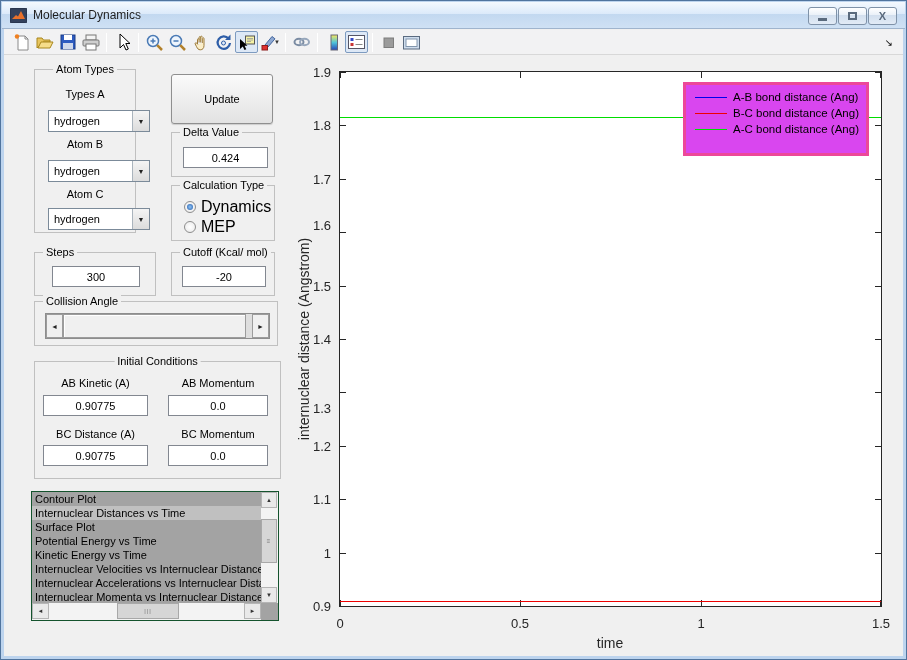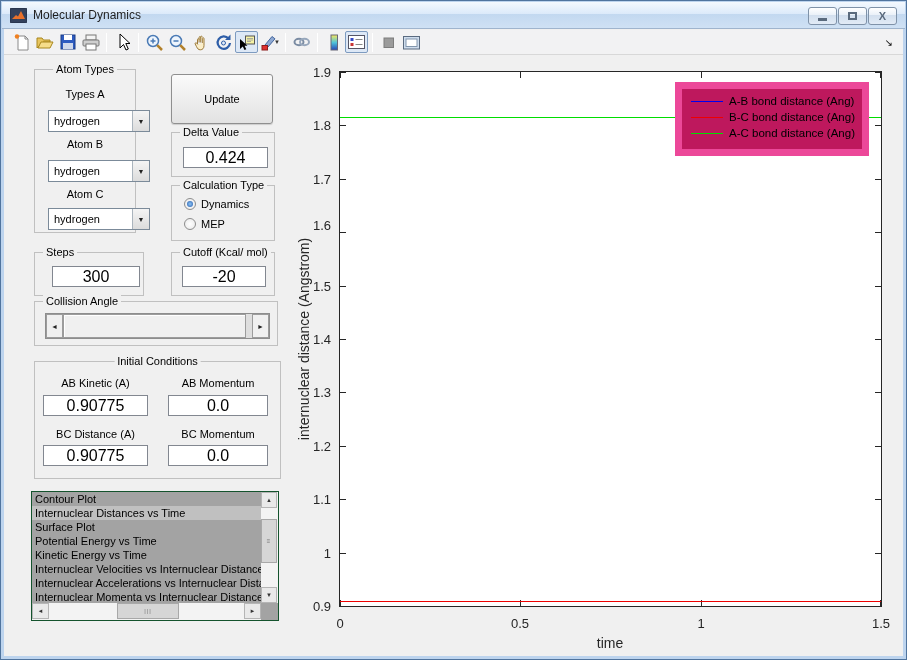--- a/index.html
+++ b/index.html
@@ -30,30 +30,30 @@
   .tsep { width:1px; height:19px; background:#cfcfcf; border-right:1px solid #fff; margin:0 4px; }
   .drop-arrow { font-size:6px; color:#333; margin-left:-2px; }
   .overflow-arrow { position:absolute; right:10px; top:7px; font-size:10px; color:#111; }
 
   
   .group { position:absolute; border:1px solid #c0c0c0; background:#f0f0f0; }
   .group-title { position:absolute; top:-7px; left:8px; background:#f0f0f0; padding:0 3px;
                  font-size:11px; color:#000; white-space:nowrap; }
   .group-title.centered { left:50%; transform:translateX(-50%); }
   .ui-label { position:absolute; font-size:11px; color:#000; text-align:center; white-space:nowrap; }
-  .tfield { position:absolute; background:#fff; border:1px solid #828790; font-size:16px;
+  .tfield { position:absolute; background:#fff; border:1px solid #828790; font-size:11px;
             text-align:center; font-family:"Liberation Sans",sans-serif; color:#000; }
   .combo { position:absolute; height:22px; background:#fff; border:1px solid #7b8a99; display:flex; }
   .combo-text { flex:1; font-size:11px; padding:4px 0 0 5px; color:#000; }
   .combo-btn { width:17px; border-left:1px solid #aab4bd; background:linear-gradient(#f4f4f4,#dcdcdc);
                display:flex; align-items:center; justify-content:center; font-size:7px; color:#222; }
   .push-btn { position:absolute; border:1px solid #8f8f8f; border-radius:3px;
               background:linear-gradient(#fafafa,#e2e2e2); font-size:11px; color:#000;
               display:flex; align-items:center; justify-content:center; box-shadow:0 1px 1px rgba(0,0,0,.15); }
-  .radio-row { position:absolute; display:flex; align-items:center; gap:5px; font-size:11px; }
+  .radio-row { position:absolute; display:flex; align-items:center; gap:5px; font-size:16px; }
   .radio { width:12px; height:12px; border-radius:50%; border:1px solid #8d8d8d;
            background:radial-gradient(#fff,#e8e8e8); position:relative; }
   .radio.checked::after { content:""; position:absolute; inset:2px; border-radius:50%;
            background:radial-gradient(#7db2e8 20%, #1c56a8); }
 
   
   .slider { position:absolute; border:1px solid #8d8d8d; background:#dedede; display:flex; }
   .sl-btn { width:17px; height:100%; background:#f0f0f0; border:1px solid #9c9c9c;
             display:flex; align-items:center; justify-content:center; font-size:7px; color:#222; }
   .sl-thumb { position:absolute; left:17px; top:0; bottom:0; width:183px; background:#f0f0f0;
@@ -75,22 +75,22 @@
 
   
   .plot-area { position:absolute; left:338px; top:70px; width:543px; height:536px;
                background:#fff; border:1px solid #262626; }
   .tick { position:absolute; background:#262626; }
   .tick.h { width:6px; height:1px; }
   .tick.v { width:1px; height:6px; }
   .ylab { position:absolute; left:-9px; transform:translate(-100%,-50%); font-size:13px; color:#262626; }
   .xlab { position:absolute; bottom:-25px; transform:translateX(-50%); font-size:13px; color:#262626; }
   .sline { position:absolute; left:0; right:0; height:1px; }
-  .legend { position:absolute; right:12px; top:10px; background:#be185d; border:7px solid #ec4899;
-            padding:4px 7px 8px 9px; z-index:5; }
+  .legend { position:absolute; right:12px; top:10px; background:#d946ef; border:3px solid #ec4899;
+            padding:4px 7px 16px 9px; z-index:5; }
   .lg-row { display:flex; align-items:center; height:16px; }
   .lg-line { width:32px; height:1px; margin-right:6px; flex:none; }
   .lg-text { font-size:11.5px; color:#000; white-space:nowrap; }
   .axis-label { position:absolute; font-size:14px; color:#262626; }
   .ylabel { left:303px; top:338px; transform:translate(-50%,-50%) rotate(-90deg); white-space:nowrap; }
   .xlabel { left:609px; top:634px; transform:translateX(-50%); }
 
   svg { display:block; }
 </style>
 </head>
@@ -267,21 +267,21 @@
     <div class="radio-row" style="left:12px; top:12px;">
       <span class="radio checked"></span>
       <span>Dynamics</span>
     </div>
     <div class="radio-row" style="left:12px; top:32px;">
       <span class="radio"></span>
       <span>MEP</span>
     </div>
   </div>
 
-  <div class="group" style="left:33px; top:251px; width:110px; height:44px;">
+  <div class="group" style="left:33px; top:251px; width:122px; height:44px;">
     <span class="group-title">Steps</span>
     <input class="tfield" style="left: 17px; top: 13px; width: 88px; height: 21px;" value="300">
   </div>
 
   <div class="group" style="left:170px; top:251px; width:104px; height:44px;">
     <span class="group-title">Cutoff (Kcal/ mol)</span>
     <input class="tfield" style="left: 10px; top: 13px; width: 84px; height: 21px;" value="-20">
   </div>
 
   <div class="group" style="left:33px; top:300px; width:244px; height:45px;">
@@ -351,21 +351,21 @@
       <div class="tick h" style="top: 481px; right: 0px;"></div>
       <div class="ylab" style="top: 481px;">1</div>
       <div class="tick h" style="top: 427px; left: 0px;"></div>
       <div class="tick h" style="top: 427px; right: 0px;"></div>
       <div class="ylab" style="top: 427px;">1.1</div>
       <div class="tick h" style="top: 374px; left: 0px;"></div>
       <div class="tick h" style="top: 374px; right: 0px;"></div>
       <div class="ylab" style="top: 374px;">1.2</div>
       <div class="tick h" style="top: 320px; left: 0px;"></div>
       <div class="tick h" style="top: 320px; right: 0px;"></div>
-      <div class="ylab" style="top: 320px;">1.3</div>
+      <div class="ylab" style="top: 336px;">1.3</div>
       <div class="tick h" style="top: 267px; left: 0px;"></div>
       <div class="tick h" style="top: 267px; right: 0px;"></div>
       <div class="ylab" style="top: 267px;">1.4</div>
       <div class="tick h" style="top: 214px; left: 0px;"></div>
       <div class="tick h" style="top: 214px; right: 0px;"></div>
       <div class="ylab" style="top: 214px;">1.5</div>
       <div class="tick h" style="top: 160px; left: 0px;"></div>
       <div class="tick h" style="top: 160px; right: 0px;"></div>
       <div class="ylab" style="top: 153px;">1.6</div>
       <div class="tick h" style="top: 107px; left: 0px;"></div>

